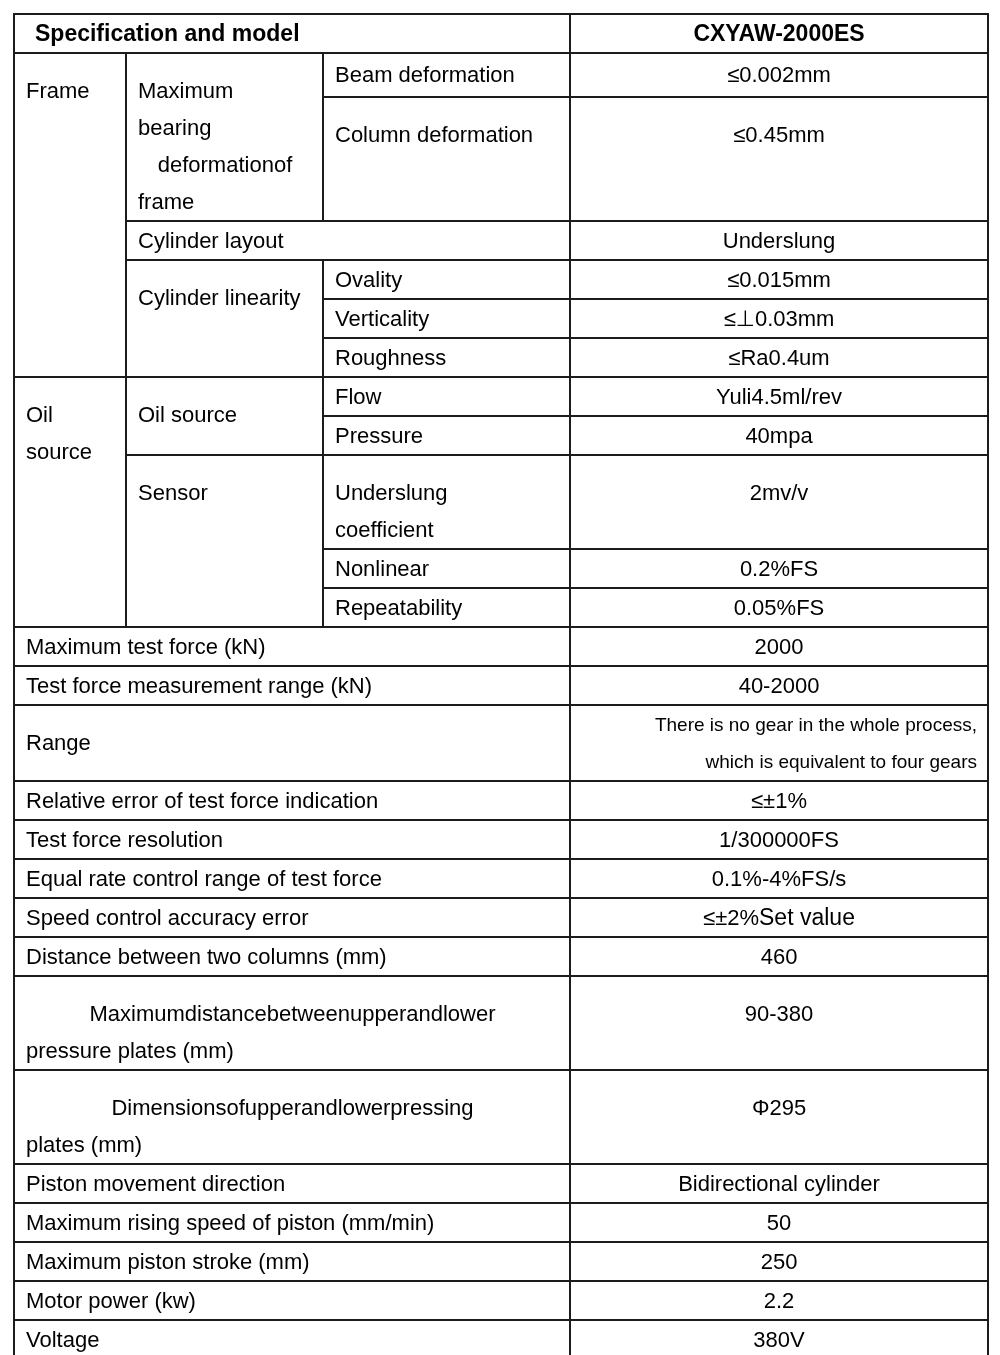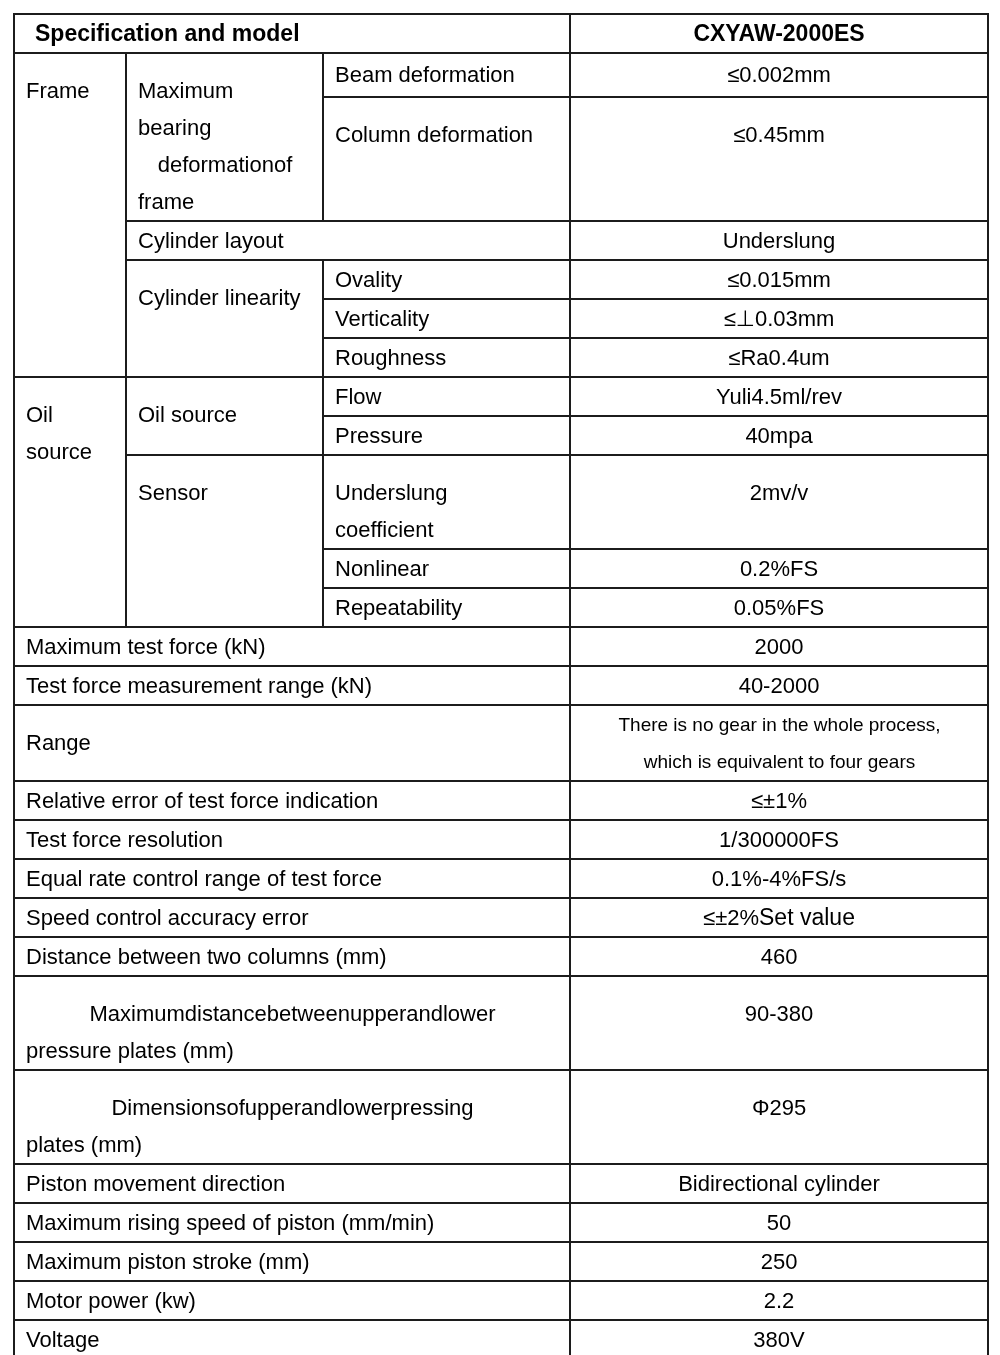--- a/index.html
+++ b/index.html
@@ -26,21 +26,21 @@
     line-height:37px;
     padding:0 10px 0 11px;
     vertical-align:middle;
     overflow:hidden;
   }
   td.hdr{font-weight:bold;font-size:23px;padding-left:20px;}
   td.val{text-align:center;padding:0 4px;white-space:nowrap;margin-top:47px;}
   td.top{vertical-align:top;padding-top:18px;}
   td.nowrap{white-space:nowrap;}
   .jline{display:flex;justify-content:center;}
-  .range-val{font-size:19px;white-space:normal;text-align:center;border-radius:7px;}
+  .range-val{font-size:19px;white-space:normal;text-align:right;border-radius:7px;}
   .suffix{font-size:23px;}
 </style>
 </head>
 <body>
 
 <table class="spec">
   <colgroup>
     <col style="width:112px">
       <col style="width:197px">
       <col style="width:247px">

